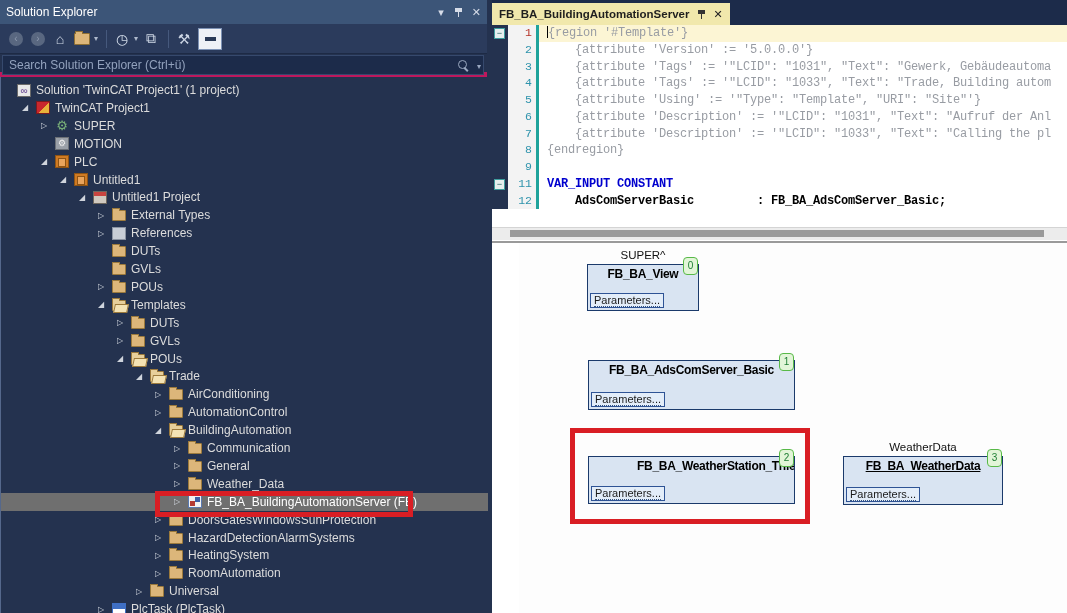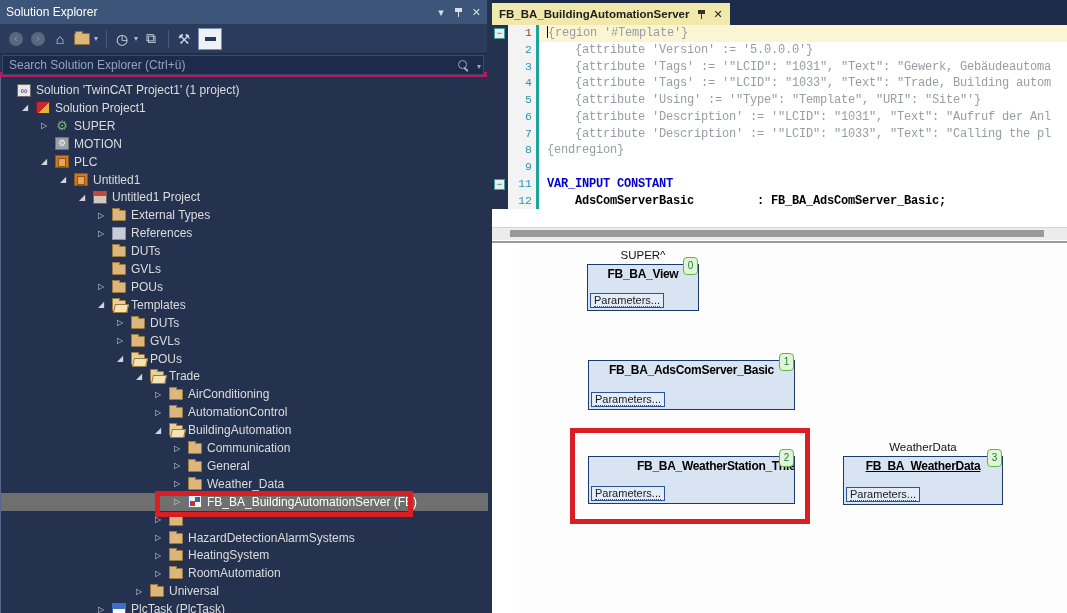--- a/index.html
+++ b/index.html
@@ -139,21 +139,21 @@
 
   <div id="tree" class="abs">
       <div class="trow" style="top: 4px;">
         <span class="expander" style="margin-left: 0px;"></span>
         <span class="ticon ic-solution">∞</span>
         <span>Solution 'TwinCAT Project1' (1 project)</span>
       </div>
       <div class="trow" style="top: 21.9px;">
         <span class="expander" style="margin-left: 19px;">◢</span>
         <span class="ticon ic-twincat"></span>
-        <span>Solution Project1</span>
+        <span>TwinCAT Project1</span>
       </div>
       <div class="trow" style="top: 39.8px;">
         <span class="expander" style="margin-left: 38px;">▷</span>
         <span class="ticon ic-system">⚙</span>
         <span>SUPER</span>
       </div>
       <div class="trow" style="top: 57.7px;">
         <span class="expander" style="margin-left: 38px;"></span>
         <span class="ticon ic-motion">⚙</span>
         <span>MOTION</span>
@@ -254,20 +254,21 @@
         <span>Weather_Data</span>
       </div>
       <div class="trow selected" style="top: 415.7px;">
         <span class="expander" style="margin-left: 171px;">▷</span>
         <span class="ticon ic-fb"></span>
         <span>FB_BA_BuildingAutomationServer (FB)</span>
       </div>
       <div class="trow" style="top: 433.6px;">
         <span class="expander" style="margin-left: 152px;">▷</span>
         <span class="ticon ic-folder"></span>
+        <span>DoorsGatesWindowsSunProtection</span>
       </div>
       <div class="trow" style="top: 451.5px;">
         <span class="expander" style="margin-left: 152px;">▷</span>
         <span class="ticon ic-folder"></span>
         <span>HazardDetectionAlarmSystems</span>
       </div>
       <div class="trow" style="top: 469.4px;">
         <span class="expander" style="margin-left: 152px;">▷</span>
         <span class="ticon ic-folder"></span>
         <span>HeatingSystem</span>

